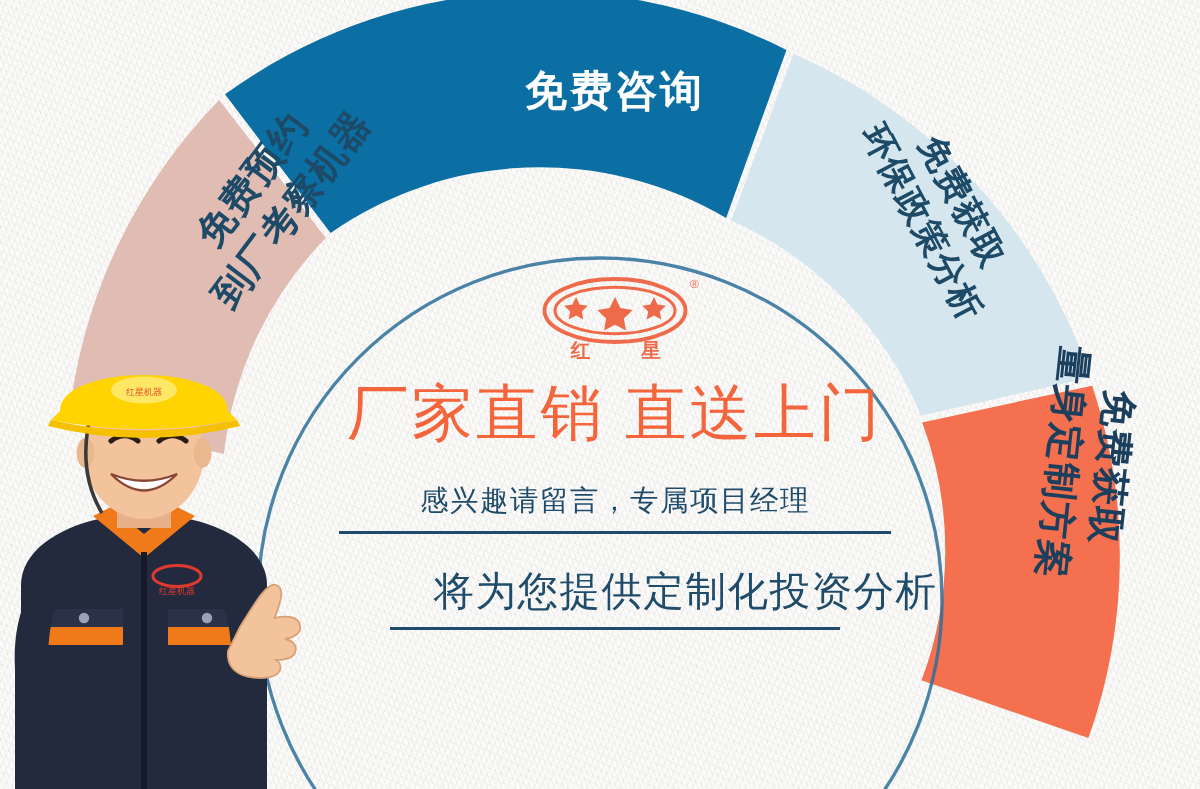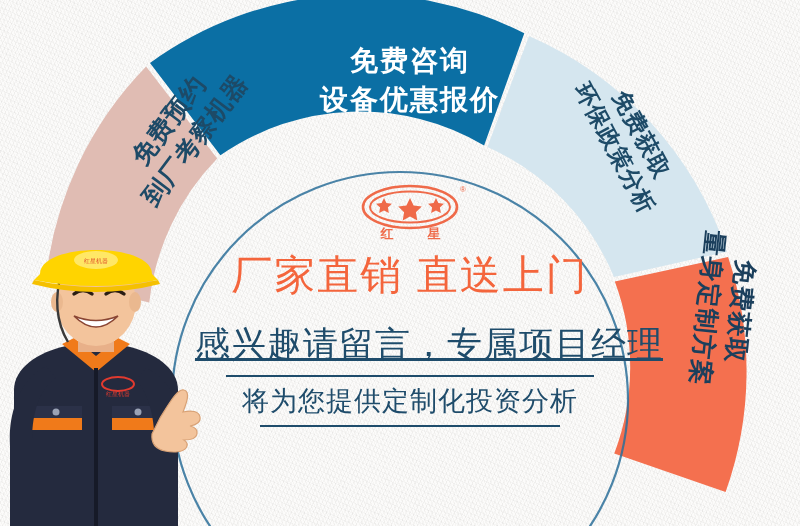--- a/index.html
+++ b/index.html
@@ -79,27 +79,27 @@
   }
   .logo{
     width:120px;height:62px;margin:0 auto 6px auto;position:relative;
   }
   .headline{
     font-size:41px;font-weight:400;color:#f4653c;
     letter-spacing:2px;margin:4px 0 18px 0;
     white-space:nowrap;
   }
   .sub1{
-    font-size:35px;color:#1f4c6b;letter-spacing:1px;
-    margin-bottom:7px;white-space:nowrap;text-decoration:underline;
+    font-size:19px;color:#1f4c6b;letter-spacing:1px;
+    margin-bottom:7px;white-space:nowrap;
   }
   .divider{height:2px;background:#1f4c6b;width:368px;margin:0 auto;}
   .sub2{
     font-size:27px;color:#1f4c6b;letter-spacing:1px;
-    margin:6px 0 6px 0;white-space:nowrap;
+    margin:20px 0 6px 0;white-space:nowrap;text-align:right;
   }
   .divider2{height:2px;background:#1f4c6b;width:300px;margin:0 auto;}
 
   
   .worker{position:absolute;left:-6px;top:240px;width:210px;height:290px;}
 </style>
 </head>
 <body>
 
 <div id="stage">
@@ -142,21 +142,20 @@
     </g>
   </svg>
 
   <div class="arc-label" id="label-left">
     <div>免费预约</div>
     <div>到厂考察机器</div>
   </div>
 
   <div class="arc-label" id="label-top">
     <div>免费咨询</div>
-    <div>设备优惠报价</div>
   </div>
 
   <div class="arc-label" id="label-right-top">
     <div>免费获取</div>
     <div>环保政策分析</div>
   </div>
 
   <div class="arc-label" id="label-right-bottom">
     <div>免费获取</div>
     <div>量身定制方案</div>

